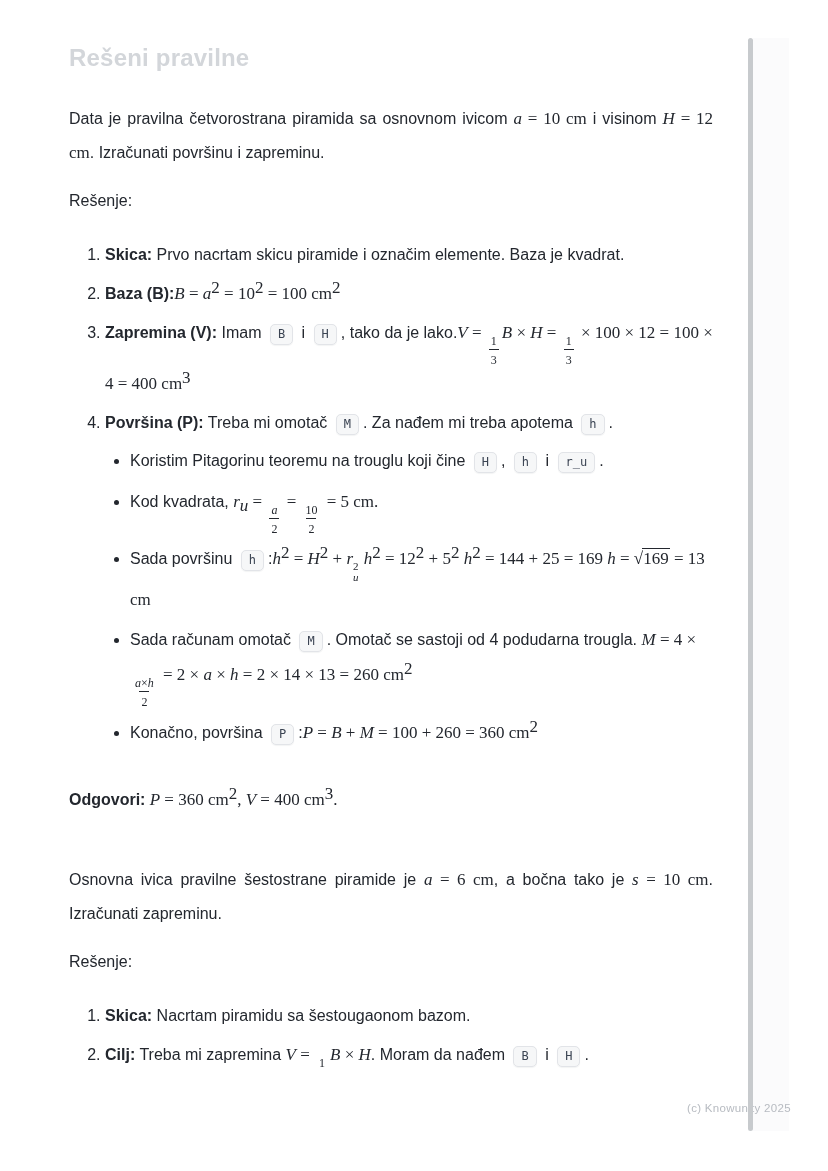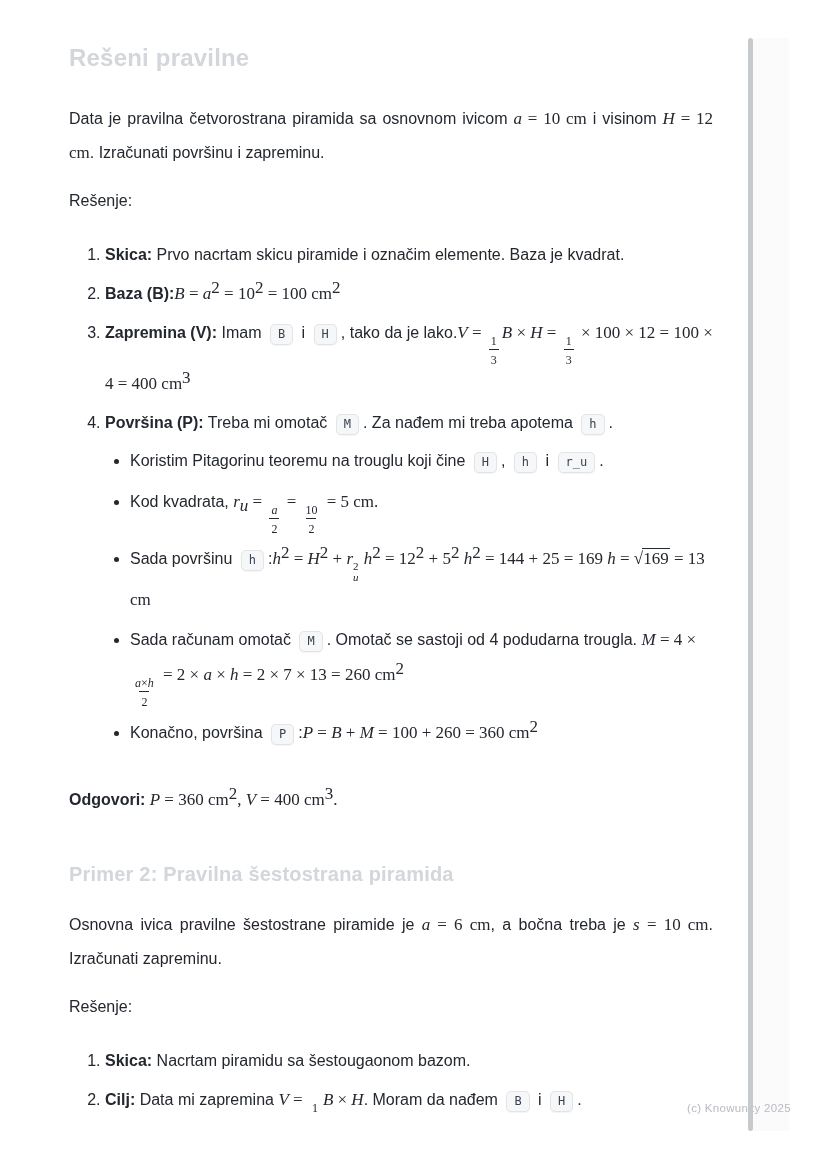--- a/index.html
+++ b/index.html
@@ -82,33 +82,32 @@
                   <span class="fnum"><span class="mn">10</span></span>
                   <span class="fden"><span class="mn">2</span></span>
                 </span><span class="mn"> = 5 cm.</span></li>
               <li><span class="x">Sada površinu </span><code class="chip">h</code><span class="x">:</span><span class="mi">h</span><sup class="mn">2</sup><span class="mn"> = </span><span class="mi">H</span><sup class="mn">2</sup><span class="mn"> + </span><span class="mi">r</span><span class="mss">
                   <span class="mn">2</span>
                   <span class="mi">u</span>
                 </span><span class="mn"> </span><span class="mi">h</span><sup class="mn">2</sup><span class="mn"> = 12</span><sup class="mn">2</sup><span class="mn"> + 5</span><sup class="mn">2</sup><span class="mn"> </span><span class="mi">h</span><sup class="mn">2</sup><span class="mn"> = 144 + 25 = 169 </span><span class="mi">h</span><span class="mn"> = </span><span class="msqrt mn"><span class="rad">√</span><span class="rv">169</span></span><span class="mn"> = 13 cm</span></li>
               <li><span class="x">Sada računam omotač </span><code class="chip">M</code><span class="x">. Omotač se sastoji od 4 podudarna trougla. </span><span class="mi">M</span><span class="mn"> = 4 × </span><span class="mfrac">
                   <span class="fnum"><span class="mi">a</span><span class="mn">×</span><span class="mi">h</span></span>
                   <span class="fden"><span class="mn">2</span></span>
-                </span><span class="mn"> = 2 × </span><span class="mi">a</span><span class="mn"> × </span><span class="mi">h</span><span class="mn"> = 2 × 7 × 13 = 260 cm</span><sup class="mn">2</sup></li>
+                </span><span class="mn"> = 2 × </span><span class="mi">a</span><span class="mn"> × </span><span class="mi">h</span><span class="mn"> = 2 × 14 × 13 = 260 cm</span><sup class="mn">2</sup></li>
               <li><span class="x">Konačno, površina </span><code class="chip">P</code><span class="x">:</span><span class="mi">P</span><span class="mn"> = </span><span class="mi">B</span><span class="mn"> + </span><span class="mi">M</span><span class="mn"> = 100 + 260 = 360 cm</span><sup class="mn">2</sup></li>
             </ul></li>
         </ol>
         <p class="answer"><strong>Odgovori:</strong><span class="mn"> </span><span class="mi">P</span><span class="mn"> = 360 cm</span><sup class="mn">2</sup><span class="mn">, </span><span class="mi">V</span><span class="mn"> = 400 cm</span><sup class="mn">3</sup><span class="mn">.</span></p>
       </section>
       <section>
-        <h2>Primer 2: Pravilna šestostrana piramida</h2>
-        <p class="intro"><span class="x">Osnovna ivica pravilne šestostrane piramide je </span><span class="mi">a</span><span class="mn"> = 6 cm</span><span class="x">, a bočna treba je </span><span class="mi">s</span><span class="mn"> = 10 cm</span><span class="x">. Izračunati zapreminu.</span></p>
+        <p class="intro"><span class="x">Osnovna ivica pravilne šestostrane piramide je </span><span class="mi">a</span><span class="mn"> = 6 cm</span><span class="x">, a bočna tako je </span><span class="mi">s</span><span class="mn"> = 10 cm</span><span class="x">. Izračunati zapreminu.</span></p>
         <p class="sol">Rešenje:</p>
         <ol>
           <li><strong>Skica:</strong><span class="x"> Nacrtam piramidu sa šestougaonom bazom.</span></li>
-          <li><strong>Cilj:</strong><span class="x"> Data mi zapremina </span><span class="mi">V</span><span class="mn"> = </span><span class="mfrac">
+          <li><strong>Cilj:</strong><span class="x"> Treba mi zapremina </span><span class="mi">V</span><span class="mn"> = </span><span class="mfrac">
               <span class="fnum"><span class="mn">1</span></span>
             </span><span class="mi">B</span><span class="mn"> × </span><span class="mi">H</span><span class="x">. Moram da nađem </span><code class="chip">B</code><span class="x"> i </span><code class="chip">H</code><span class="x">.</span></li>
         </ol>
       </section>
     </div>
 </div>
 
 <div class="scroll-track"></div>
 <div class="watermark">(c) Knowunity 2025</div>
 <div class="scroll-thumb"></div>

